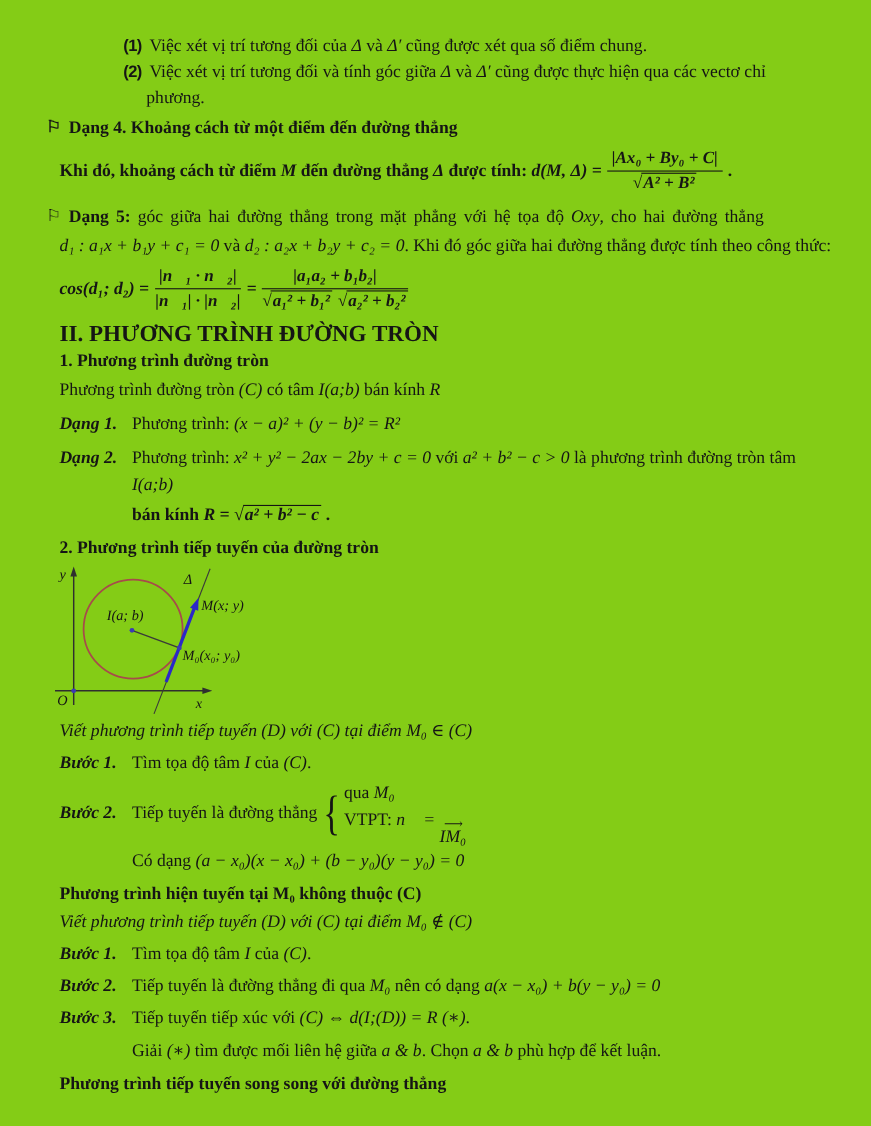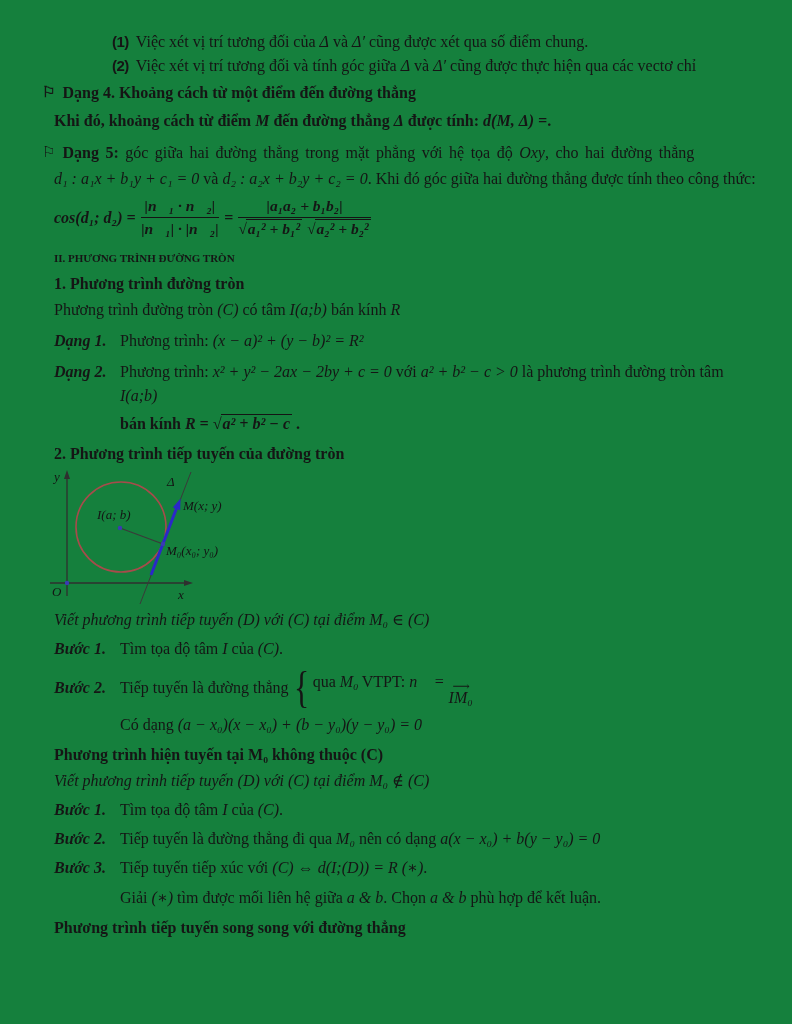--- a/index.html
+++ b/index.html
@@ -1,33 +1,33 @@
 <!DOCTYPE html>
 <html><head>
 <meta charset="utf-8">
 <style>
   html,body { margin:0; padding:0; background:#e8e8e8; }
   .page {
     position:relative; width:792px; height:1024px; margin:0 auto;
-    background:#15803d; box-sizing:border-box;
+    background:#84cc16; box-sizing:border-box;
     padding:30px 30px 0 54px;
     font-family:"Liberation Serif","DejaVu Serif",serif;
     font-size:16px; line-height:24px; color:#151515;
     overflow:hidden;
   }
   .rs-r { font-style:normal; }
   .rs-m { font-style:italic; }
   .rs-b { font-weight:700;font-family:Liberation Serif, serif; }
   .it { font-style:italic; }
   .mk { font-family:"Liberation Sans","DejaVu Sans",sans-serif; font-weight:700; font-size:15px; letter-spacing:-0.5px; margin-right:7px; }
   .flag { font-size:15px; margin-right:7px; position:relative; top:-1px; }
   .note { padding-left:58px; }
   .note-cont { padding-left:79px; }
   .hflag { margin-left:-12px; font-weight:700; margin-top:3px; }
-  .h-main { font-weight:700; font-size:11px; margin-top:7px; line-height:23px; }
+  .h-main { font-weight:700; font-size:21px; margin-top:7px; line-height:23px; }
   .h-sub { font-weight:700; margin-top:2px; }
   .hb { font-weight:700; margin-top:6px; }
   .line { margin-top:2px; }
   .g4 { margin-top:4px;font-weight:bold; } .g6 { margin-top:6px; }
   .fx { display:flex; align-items:center; }
   .frac { display:inline-flex; flex-direction:column; text-align:center; margin:1px 5px; font-size:15.5px; line-height:20px; font-style:italic; }
   .frac .num { border-bottom:1.3px solid #141414; padding:0 4px 1px; }
   .frac .den { padding-top:1px; display:inline-flex; justify-content:center; }
   .sq { white-space:nowrap; }
   .sq + .sq { margin-left:5px; }
@@ -35,46 +35,53 @@
   .rad { border-top:1.2px solid #141414; padding:0 2px; }
   .step { display:flex; margin-top:5px; }
   .slabel { flex:0 0 66px; font-weight:700; font-style:italic; }
   .sbody { flex:1; }
   .drow { display:flex; margin-top:7px; }
   .dlab { flex:0 0 66px; font-weight:700; font-style:italic; }
   .indent { padding-left:66px; }
   .dang5 { margin-left:-12px; margin-top:8px; word-spacing:2.5px; }
   .sys { display:inline-flex; align-items:center; vertical-align:middle; margin-left:2px; }
   .brace { font-size:44px; font-weight:300; line-height:46px; display:inline-block; transform:scaleX(0.72); margin-right:1px; }
-  .syslines { display:inline-flex; flex-direction:row; gap:3px; }
+  .syslines { display:inline-flex; flex-direction:column; gap:3px; }
   .sysl { line-height:22px; }
   .ova { display:inline-flex; flex-direction:column; align-items:center; line-height:1; vertical-align:-3px; }
   .ova .arr { font-size:12px; line-height:7px; height:7px; letter-spacing:-1px; }
   .ova .base { font-style:italic; line-height:16px;text-align:right; }
   .fig { margin:2px 0 0 -10px; }
   .fig svg { display:block; }
   .dl { font-style:italic; font-size:13px; font-family:"Liberation Serif","DejaVu Serif",serif; fill:#141414; }
 </style>
 </head>
 <body>
 
 <div class="page">
 
   <div class="note">
     <span class="mk">(1)</span><span><span class="rs-r">Việc xét vị trí tương đối của </span><span class="rs-m">Δ</span><span class="rs-r"> và </span><span class="rs-m">Δ′</span><span class="rs-r"> cũng được xét qua số điểm chung.</span></span>
   </div>
   <div class="note">
     <span class="mk">(2)</span><span><span class="rs-r">Việc xét vị trí tương đối và tính góc giữa </span><span class="rs-m">Δ</span><span class="rs-r"> và </span><span class="rs-m">Δ′</span><span class="rs-r"> cũng được thực hiện qua các vectơ chỉ</span></span>
   </div>
+  <div class="note-cont">phương.</div>
 
   <div class="hflag">
     <span class="flag">⚐</span><span>Dạng 4. Khoảng cách từ một điểm đến đường thẳng</span>
   </div>
   <div class="fx g4">
     <span><span class="rs-r">Khi đó, khoảng cách từ điểm </span><span class="rs-m">M</span><span class="rs-r"> đến đường thẳng </span><span class="rs-m">Δ</span><span class="rs-r"> được tính: </span><span class="rs-m">d(M, Δ) =</span></span>
+    <span class="frac">
+      <span class="num">|Ax₀ + By₀ + C|</span>
+      <span class="den">
+          <span class="sq"><span class="rsign">√</span><span class="rad">A² + B²</span></span>
+        </span>
+    </span>
     <span class="rs-r"> .</span>
   </div>
 
   <div class="dang5">
     <span class="flag">⚐</span><span class="rs-b">Dạng 5:</span><span><span class="rs-r"> góc giữa hai đường thẳng trong mặt phẳng với hệ tọa độ </span><span class="rs-m">Oxy</span><span class="rs-r">, cho hai đường thẳng</span></span>
   </div>
   <div class="line"><span class="rs-m">d₁ : a₁x + b₁y + c₁ = 0</span><span class="rs-r"> và </span><span class="rs-m">d₂ : a₂x + b₂y + c₂ = 0</span><span class="rs-r">. Khi đó góc giữa hai đường thẳng được tính theo công thức:</span></div>
   <div class="fx g4">
     <span class="rs-m">cos(d₁; d₂) =</span>
     <span class="frac">

